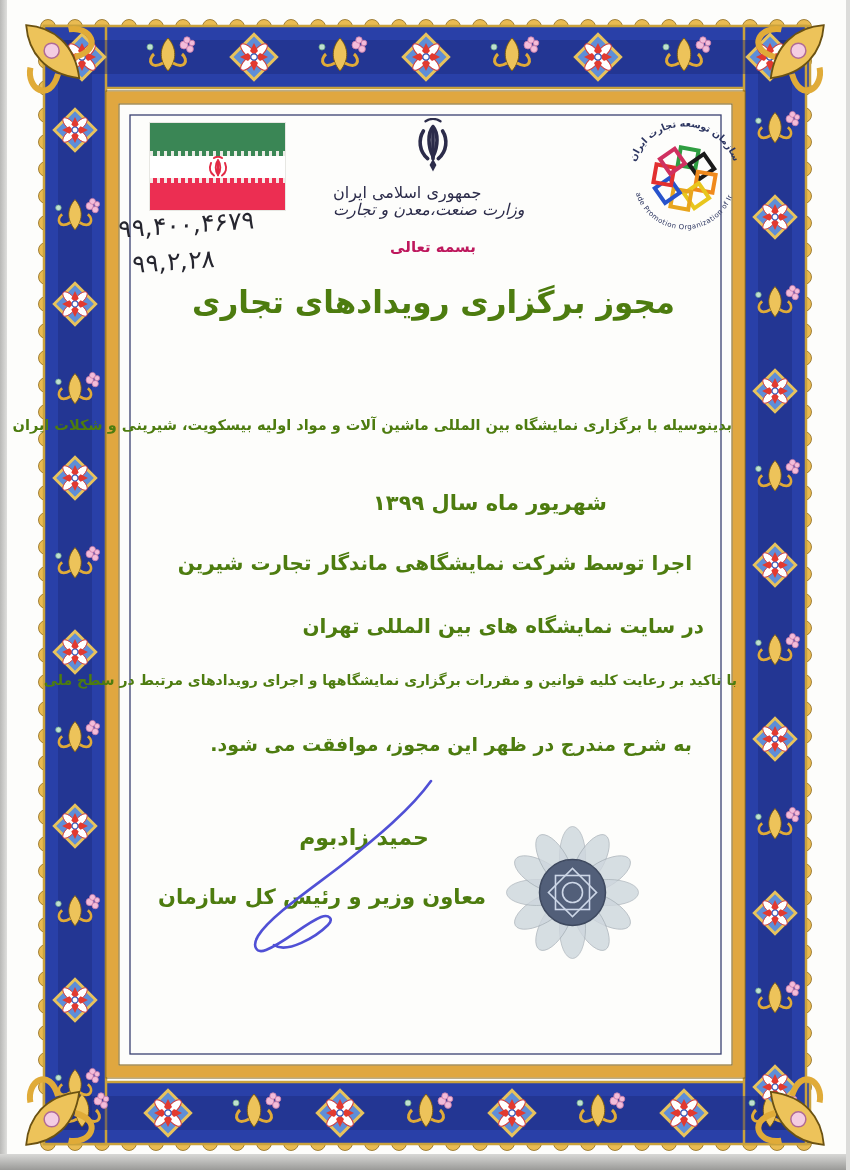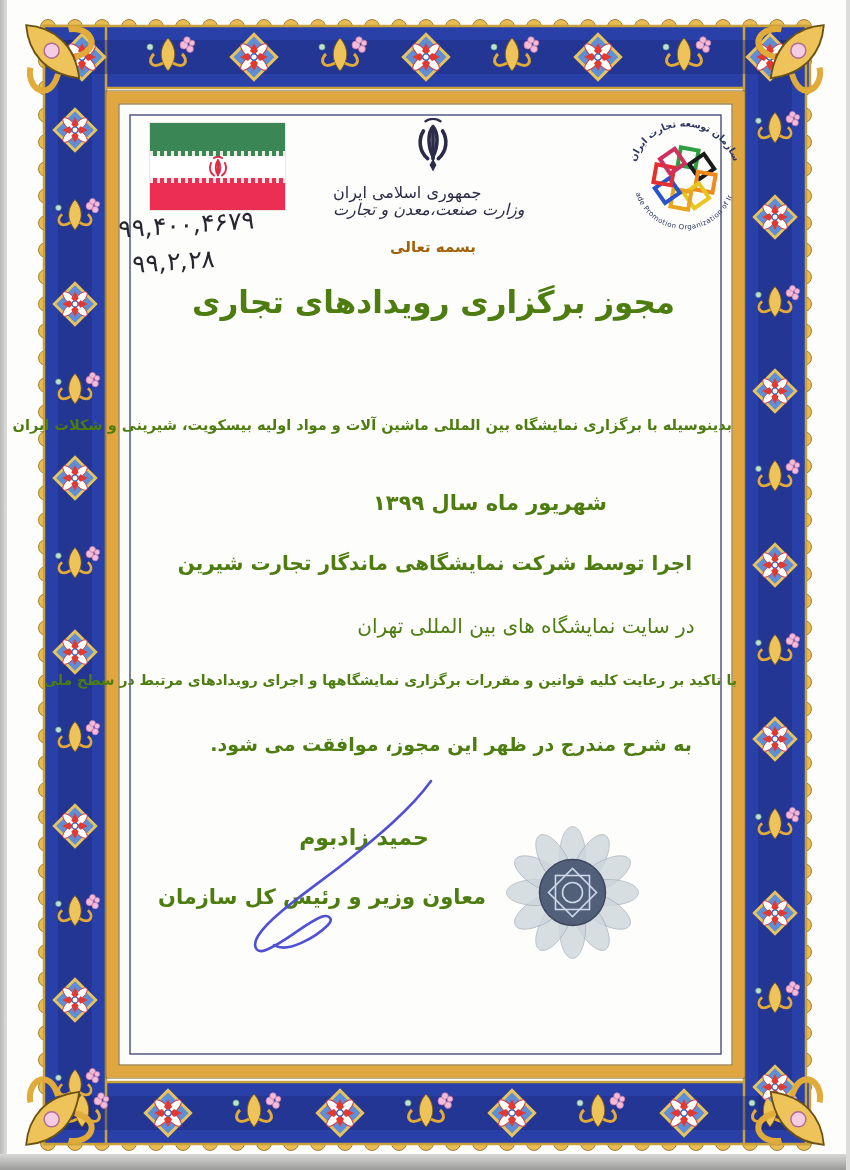--- a/index.html
+++ b/index.html
@@ -26,30 +26,30 @@
   .hand{position:absolute;color:#26262f;font-size:25px;letter-spacing:2px;
         transform:rotate(-4deg) skewX(-5deg);direction:ltr;}
   .hand1{left:118px;top:210px;}
   .hand2{left:132px;top:247px;}
   
   .emblem-navy{position:absolute;left:401px;top:118px;}
   .m-line{position:absolute;left:333px;width:200px;text-align:left;color:#2c2c4a;
           font-size:16px;white-space:nowrap;direction:rtl;}
   .m-country{top:183px;} .m-ministry{top:200px;font-style:italic;}
   .bismillah{position:absolute;left:368px;top:238px;width:130px;text-align:center;
-             color:#a16207;font-size:15px;font-weight:700;direction:rtl;}
+             color:#be185d;font-size:15px;font-weight:700;direction:rtl;}
   .tpo{position:absolute;left:612px;top:106px;}
   
   .fa{position:absolute;color:#4d7c0f;direction:rtl;white-space:nowrap;text-align:center;line-height:1.25;}
   .title{left:295px;top:283px;width:380px;font-size:31px;font-weight:700;}
   .l0{left:250px;top:362px;width:480px;font-size:19px;font-weight:700;}
   .l1{left:128px;top:416px;width:604px;font-size:14.5px;font-weight:700;}
   .l2{left:340px;top:490px;width:300px;font-size:21px;font-weight:700;}
   .l3{left:252px;top:551px;width:440px;font-size:20px;font-weight:700;}
-  .l4{left:292px;top:614px;width:380px;font-size:20px;font-weight:400;padding-left:44px;}
+  .l4{left:280px;top:614px;width:380px;font-size:20px;font-weight:700;padding-left:44px;}
   .l5{left:125px;top:672px;width:612px;font-size:14px;font-weight:700;}
   .l6{left:252px;top:733px;width:440px;font-size:19px;font-weight:700;}
   .sig-name{left:279px;top:824px;width:170px;font-size:22px;font-weight:700;}
   .sig-role{left:186px;top:884px;width:300px;font-size:21px;font-weight:700;}
   .sig-stroke{position:absolute;left:225px;top:775px;}
   .stamp{position:absolute;left:500px;top:820px;opacity:.92;}
 </style>
 </head>
 <body>
 

